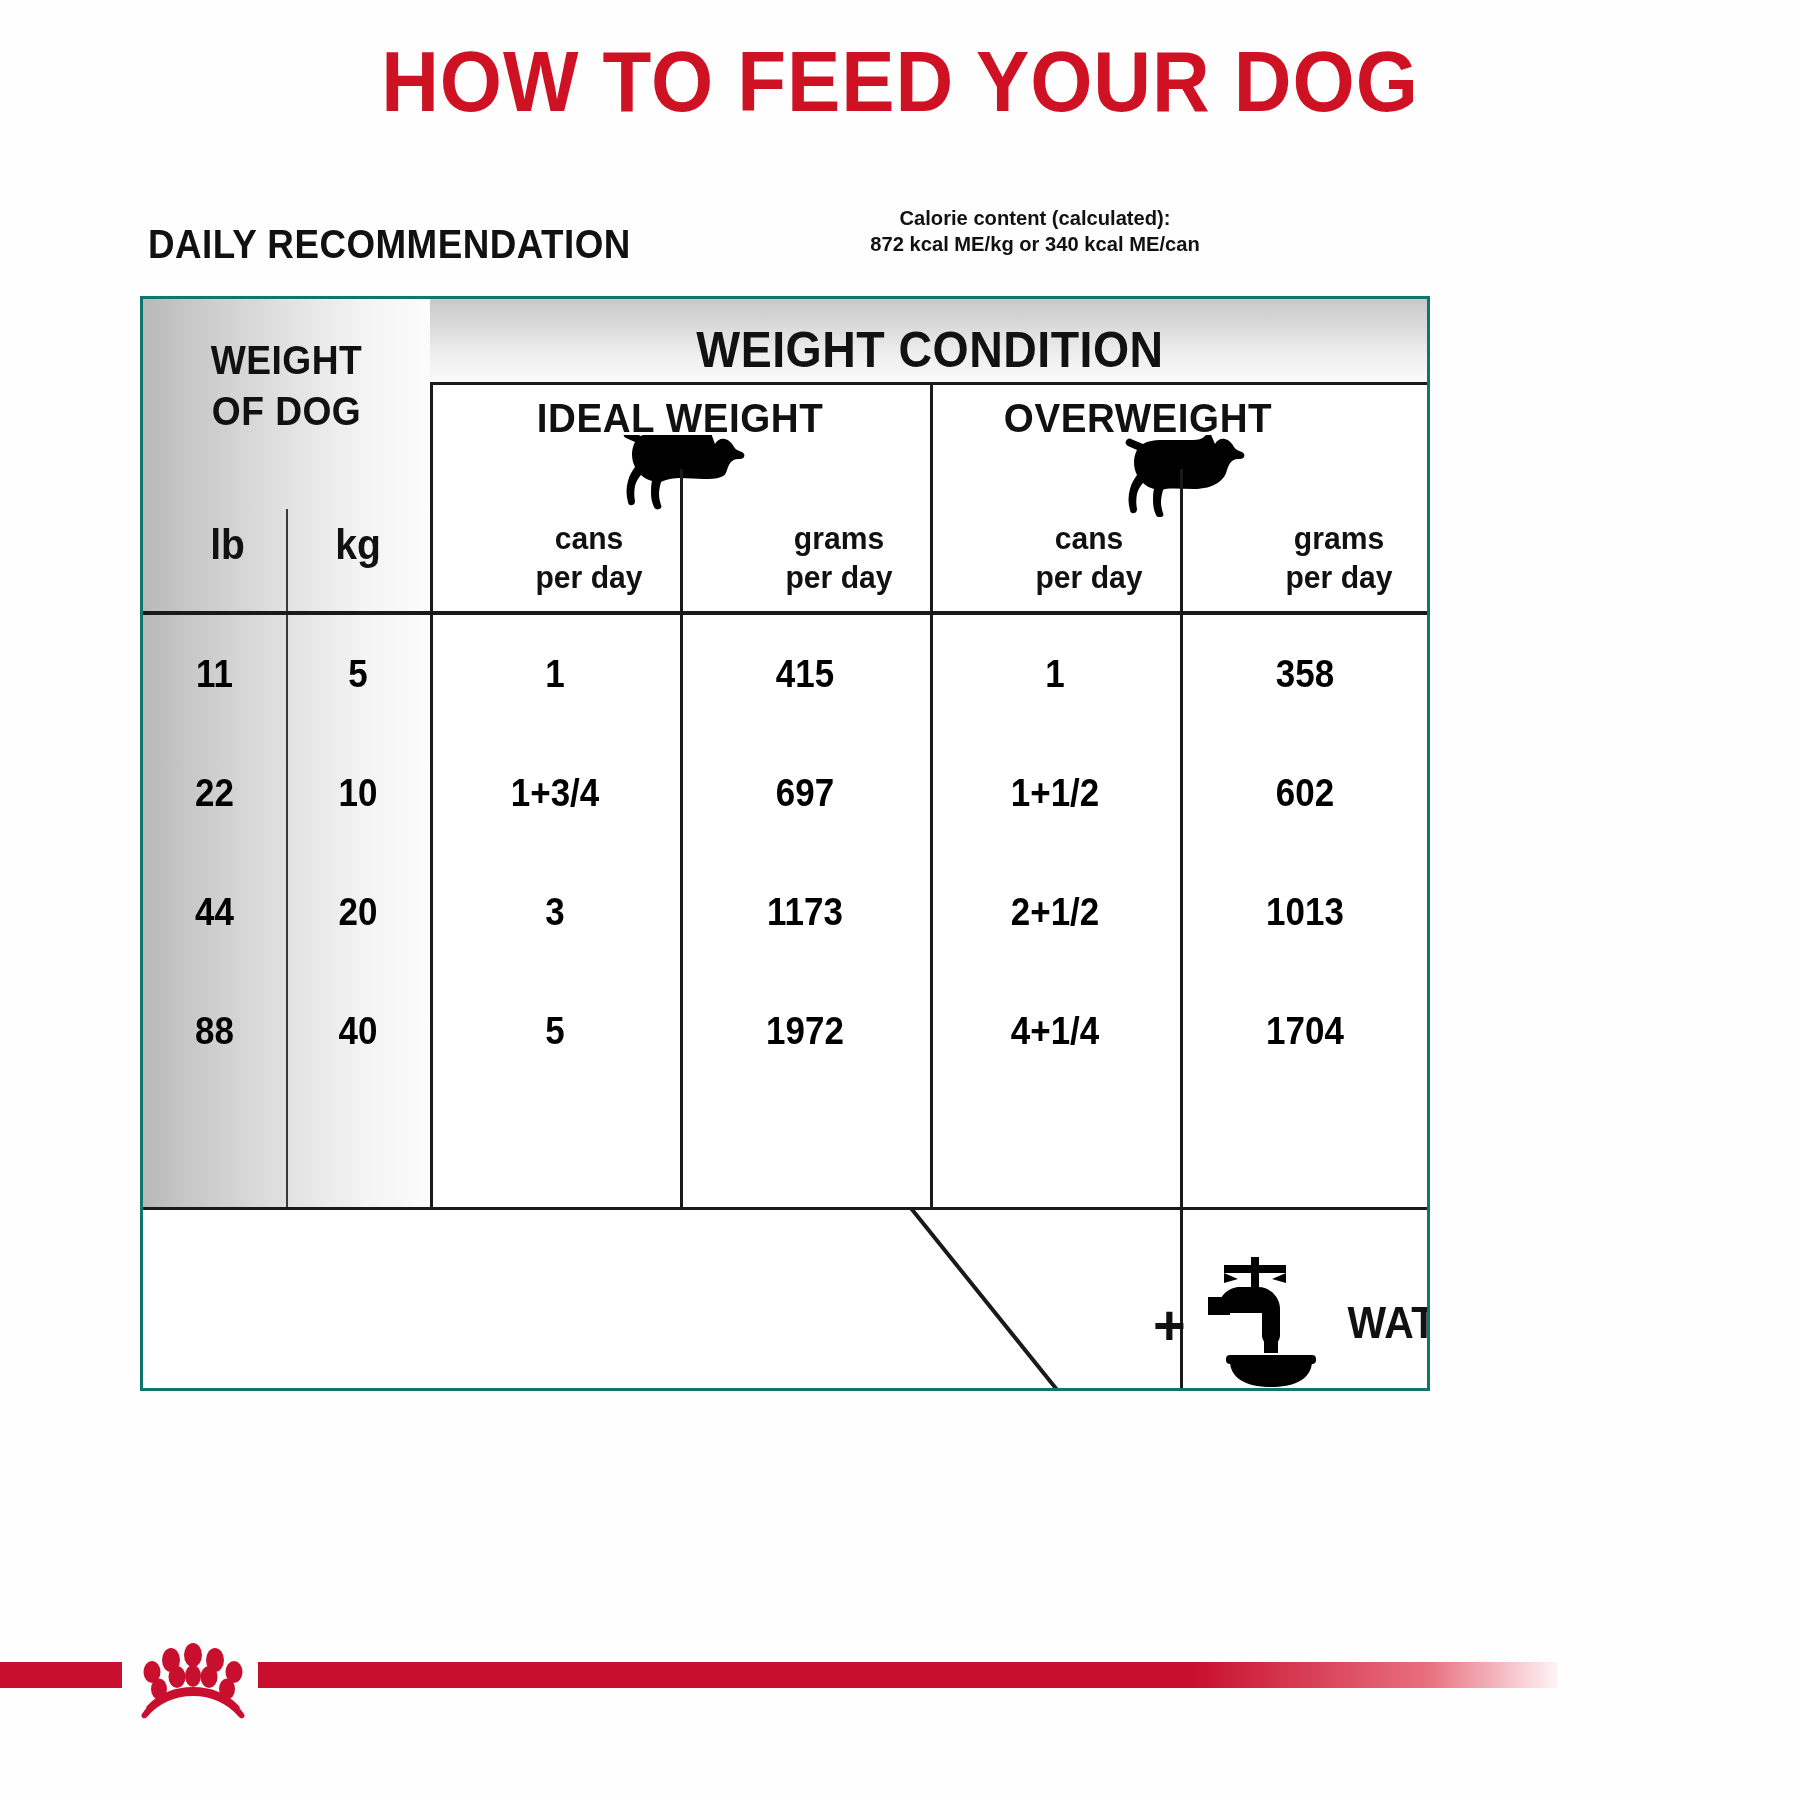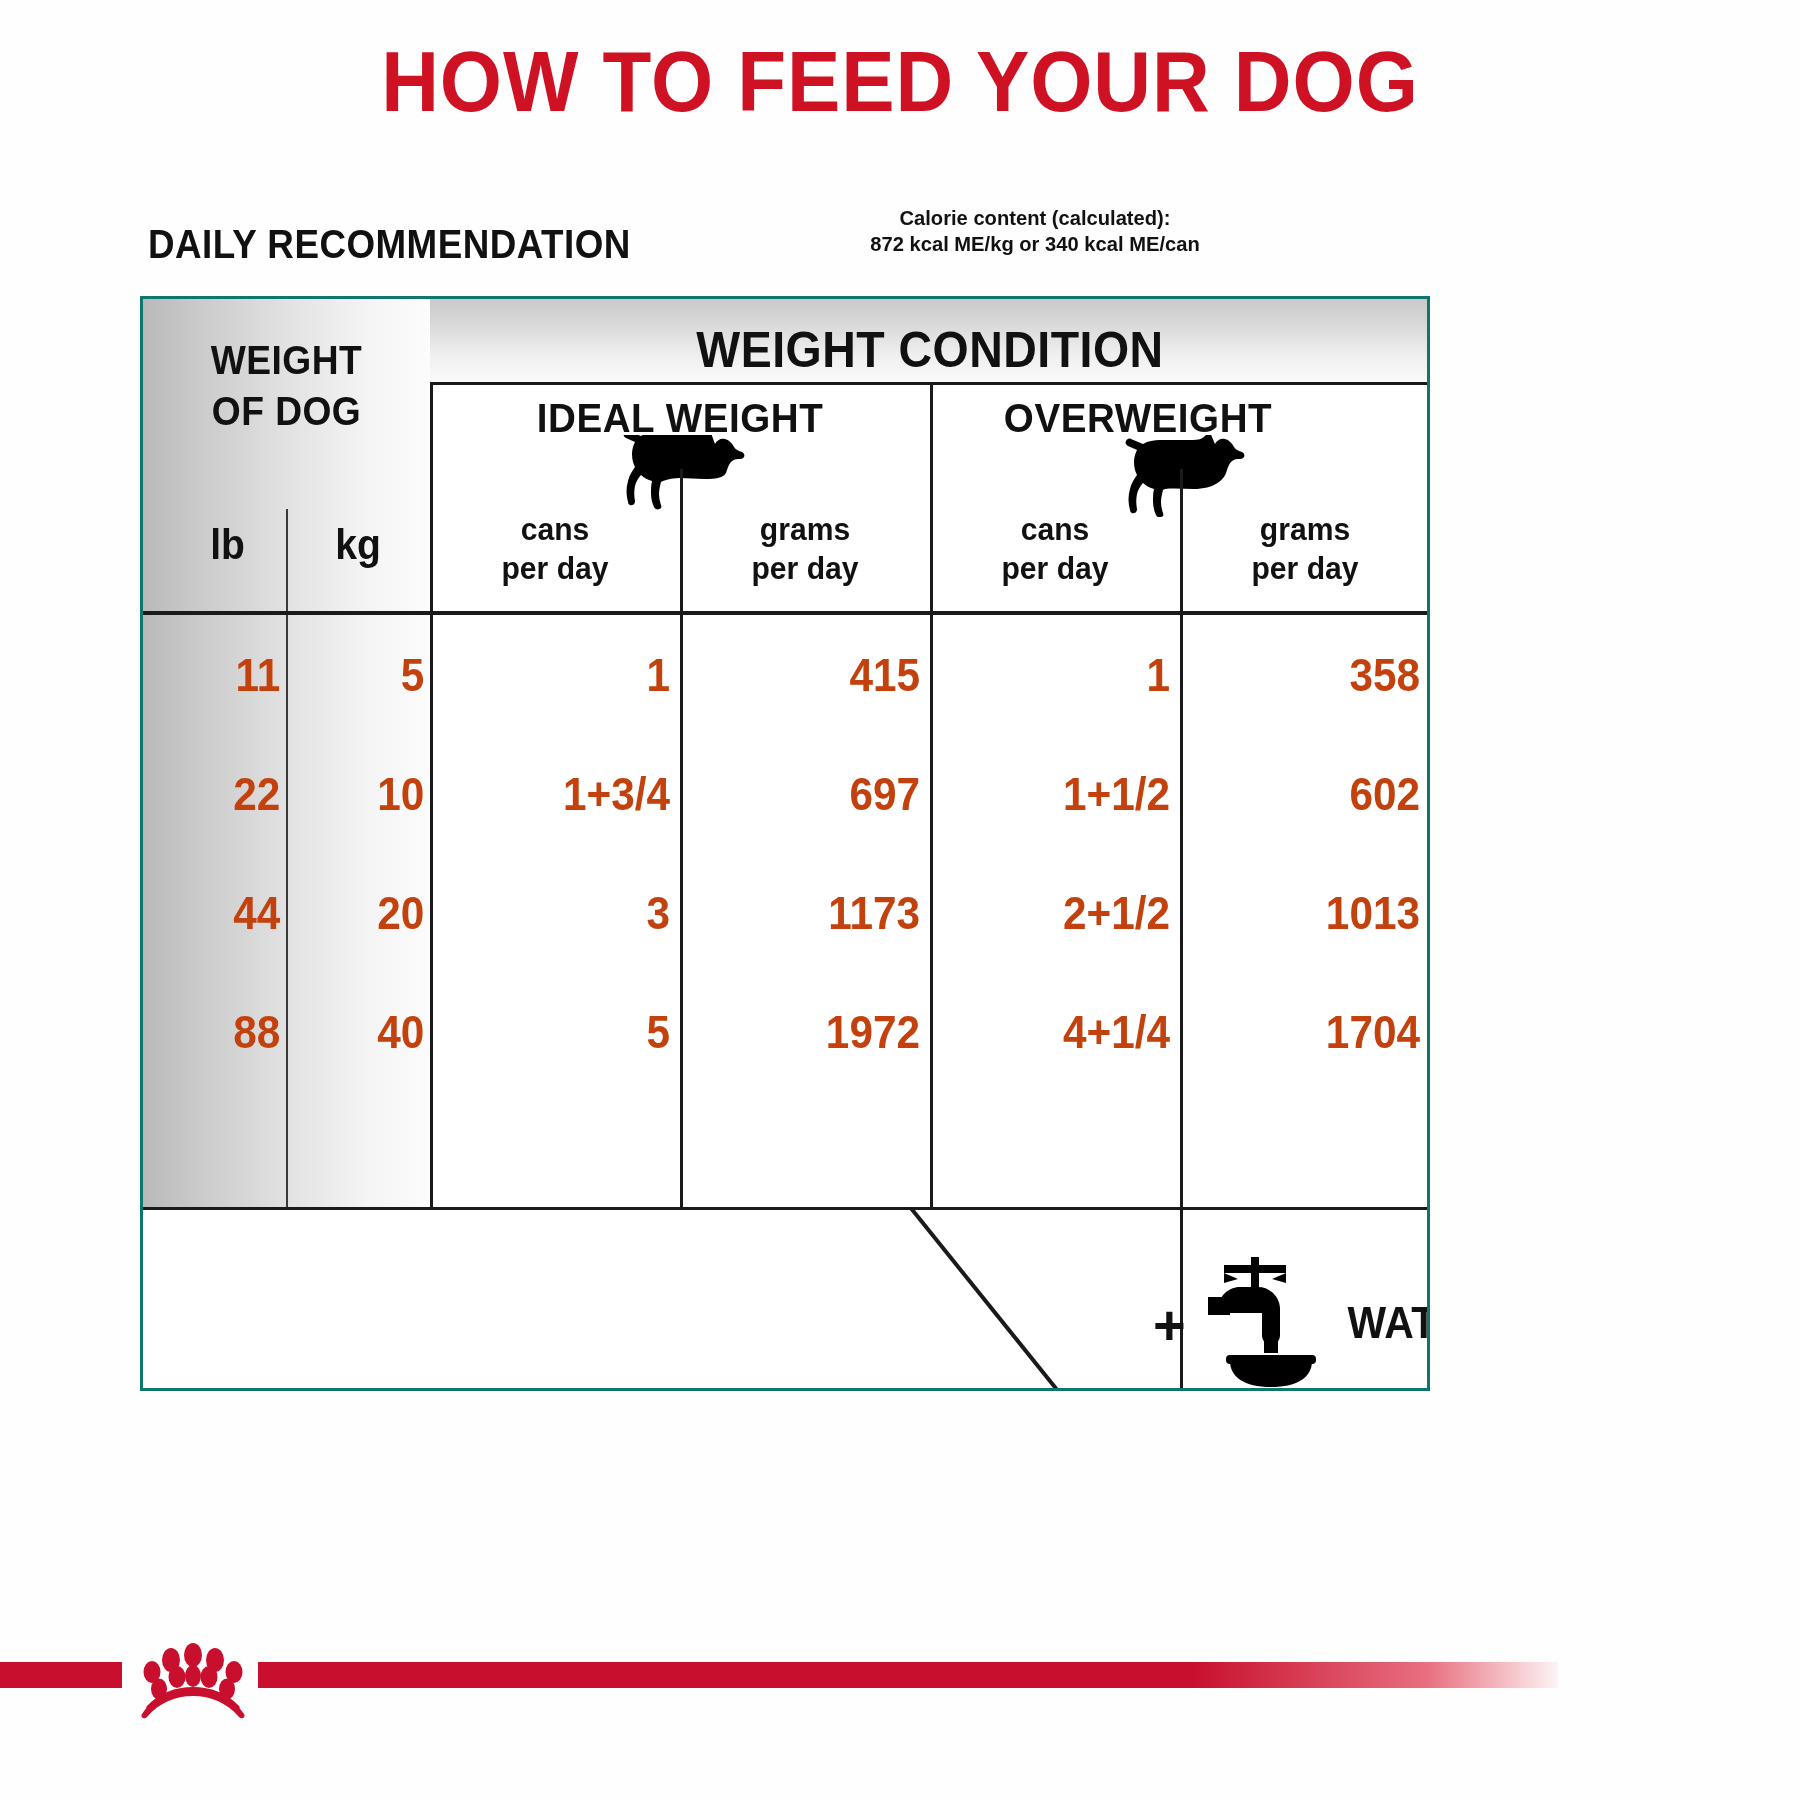--- a/index.html
+++ b/index.html
@@ -97,21 +97,21 @@
   
   .unit{
     top:222px;font-size:42px;
   }
   .unit span{display:block;transform:scaleX(0.93);}
   .lb{left:0;width:169px;}
   .kg{left:143px;width:144px;}
 
   
   .cg{
-    top:211px;font-size:32px;line-height:1.22;
+    top:220px;font-size:32px;line-height:1.22;padding-left:34px;
   }
   .cg span{display:block;transform:scaleX(0.94);}
   .cg1{left:287px;width:250px;}
   .cg2{left:537px;width:250px;}
   .cg3{left:787px;width:250px;}
   .cg4{left:1037px;width:250px;}
 
   
   .vr{position:absolute;background:#1a1a1a;width:3px;}
   .vr-kg{left:143px;top:210px;height:701px;width:2px;background:#3a3a3a;}
@@ -123,22 +123,22 @@
   
   .hr{position:absolute;background:#1a1a1a;height:3px;left:0;width:100%;}
   .hr-head{top:83px;left:287px;width:1000px;}
   .hr-body{top:312px;left:0;width:1287px;height:4px;}
   .hr-bottom{top:908px;left:0;width:1287px;}
 
   
   .rows{position:absolute;left:0;top:316px;width:1287px;}
   .row{display:flex;height:119px;align-items:center;}
   .cell{
-    color:#c2410c;font-weight:bold;text-align:right;
-    font-size:46px;white-space:nowrap;
+    color:#000000;font-weight:bold;text-align:center;
+    font-size:38px;white-space:nowrap;
   }
   .cell span{display:block;transform:scaleX(0.92);}
   .c-lb{width:143px;}
   .c-kg{width:144px;}
   .c-w{width:250px;}
 
   
   .water-zone{
     position:absolute;left:0;top:908px;width:1287px;height:184px;
   }

